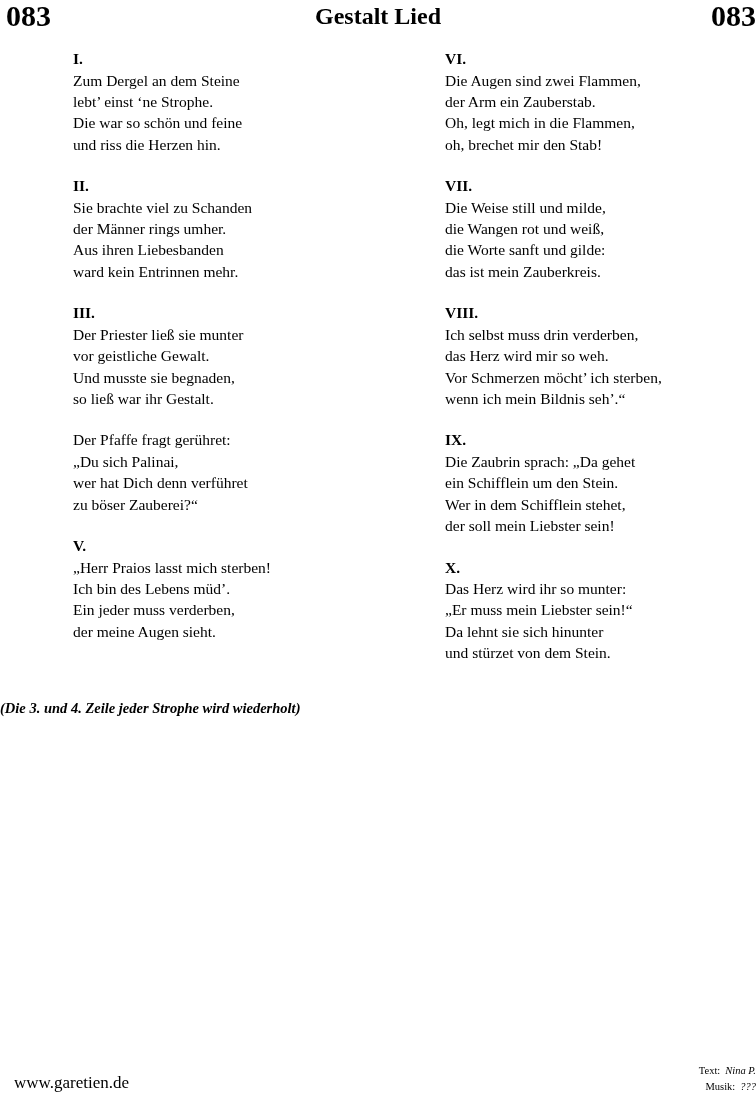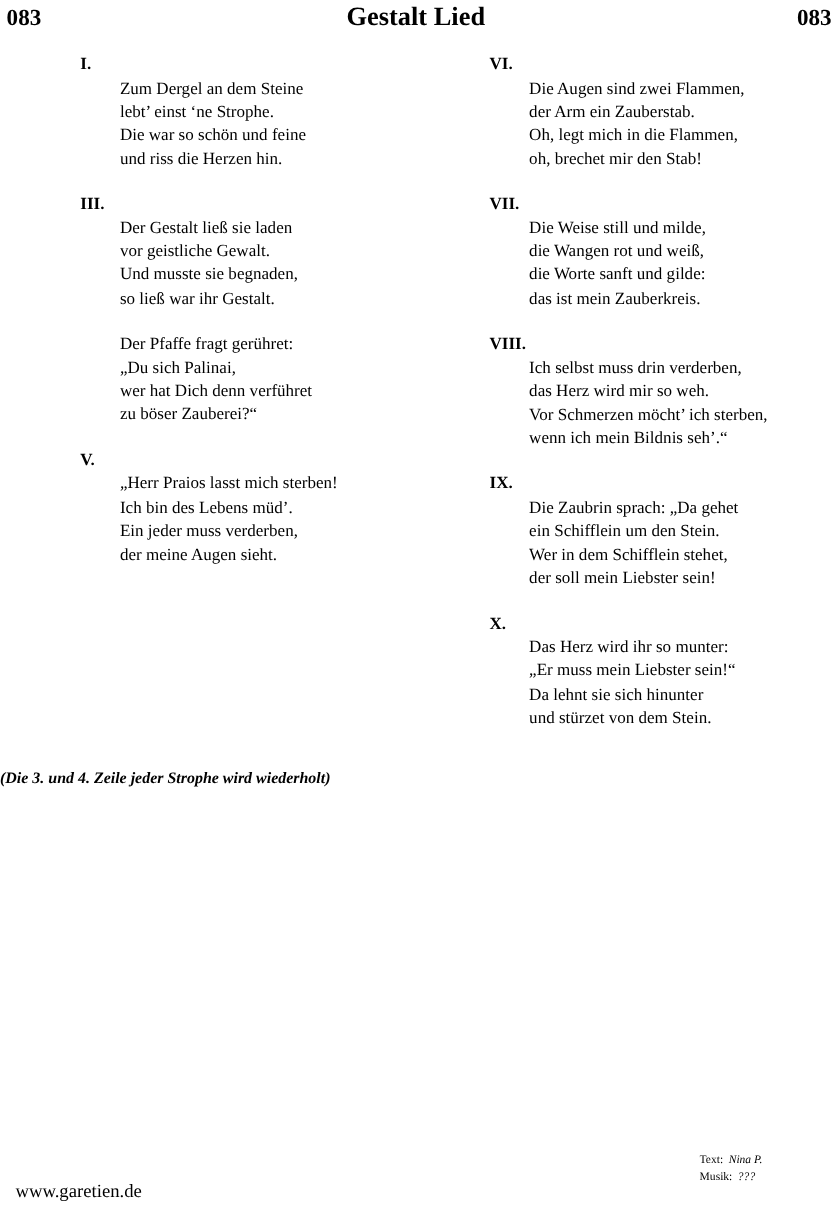--- a/index.html
+++ b/index.html
@@ -20,21 +20,21 @@
   .page-header {
     position: absolute;
     top: 0;
     left: 0;
     right: 0;
     height: 32px;
   }
   .folio {
     position: absolute;
     top: 0px;
-    font-size: 21px;
+    font-size: 30px;
     font-weight: bold;
     letter-spacing: 0px;
     line-height: 32px;
   }
   .folio-left  { left: 6px; }
   .folio-right { right: 0px; }
 
   .doc-title {
     position: absolute;
     top: 0px;
@@ -68,21 +68,20 @@
     font-size: 15.5px;
     font-weight: bold;
     line-height: 21.5px;
     display: block;
   }
   .verse-line {
     font-size: 15.5px;
     line-height: 21.4px;
     display: block;
     white-space: pre;
-    margin-left: 36px;
   }
 
   
   .repeat-note {
     position: absolute;
     top: 700px;
     left: 0;
     right: 0;
     text-align: left;
     font-style: italic;
@@ -93,22 +92,22 @@
   
   .footer-url {
     position: absolute;
     left: 14px;
     bottom: 10px;
     font-size: 17px;
   }
   .credits {
     position: absolute;
     right: 0px;
-    bottom: 24px;
-    text-align: left;
+    bottom: 8px;
+    text-align: right;
     width: 120px;
   }
   .credit-row {
     font-size: 10.5px;
     line-height: 16px;
     white-space: nowrap;
     overflow: hidden;
   }
   .credit-label {
     display: inline-block;
@@ -130,22 +129,29 @@
 <div class="columns">
   <div class="col col-left">
       <div class="verse">
         <span class="verse-number">I.</span>
         <span class="verse-line">Zum Dergel an dem Steine</span>
         <span class="verse-line">lebt’ einst ‘ne Strophe.</span>
         <span class="verse-line">Die war so schön und feine</span>
         <span class="verse-line">und riss die Herzen hin.</span>
       </div>
       <div class="verse">
+        <span class="verse-number">II.</span>
+        <span class="verse-line">Sie brachte viel zu Schanden</span>
+        <span class="verse-line">der Männer rings umher.</span>
+        <span class="verse-line">Aus ihren Liebesbanden</span>
+        <span class="verse-line">ward kein Entrinnen mehr.</span>
+      </div>
+      <div class="verse">
         <span class="verse-number">III.</span>
-        <span class="verse-line">Der Gestalt ließ sie laden</span>
+        <span class="verse-line">Der Priester ließ sie munter</span>
         <span class="verse-line">vor geistliche Gewalt.</span>
         <span class="verse-line">Und musste sie begnaden,</span>
         <span class="verse-line">so ließ war ihr Gestalt.</span>
       </div>
       <div class="verse">
         <span class="verse-line">Der Pfaffe fragt gerühret:</span>
         <span class="verse-line">„Du sich Palinai,</span>
         <span class="verse-line">wer hat Dich denn verführet</span>
         <span class="verse-line">zu böser Zauberei?“</span>
       </div>

